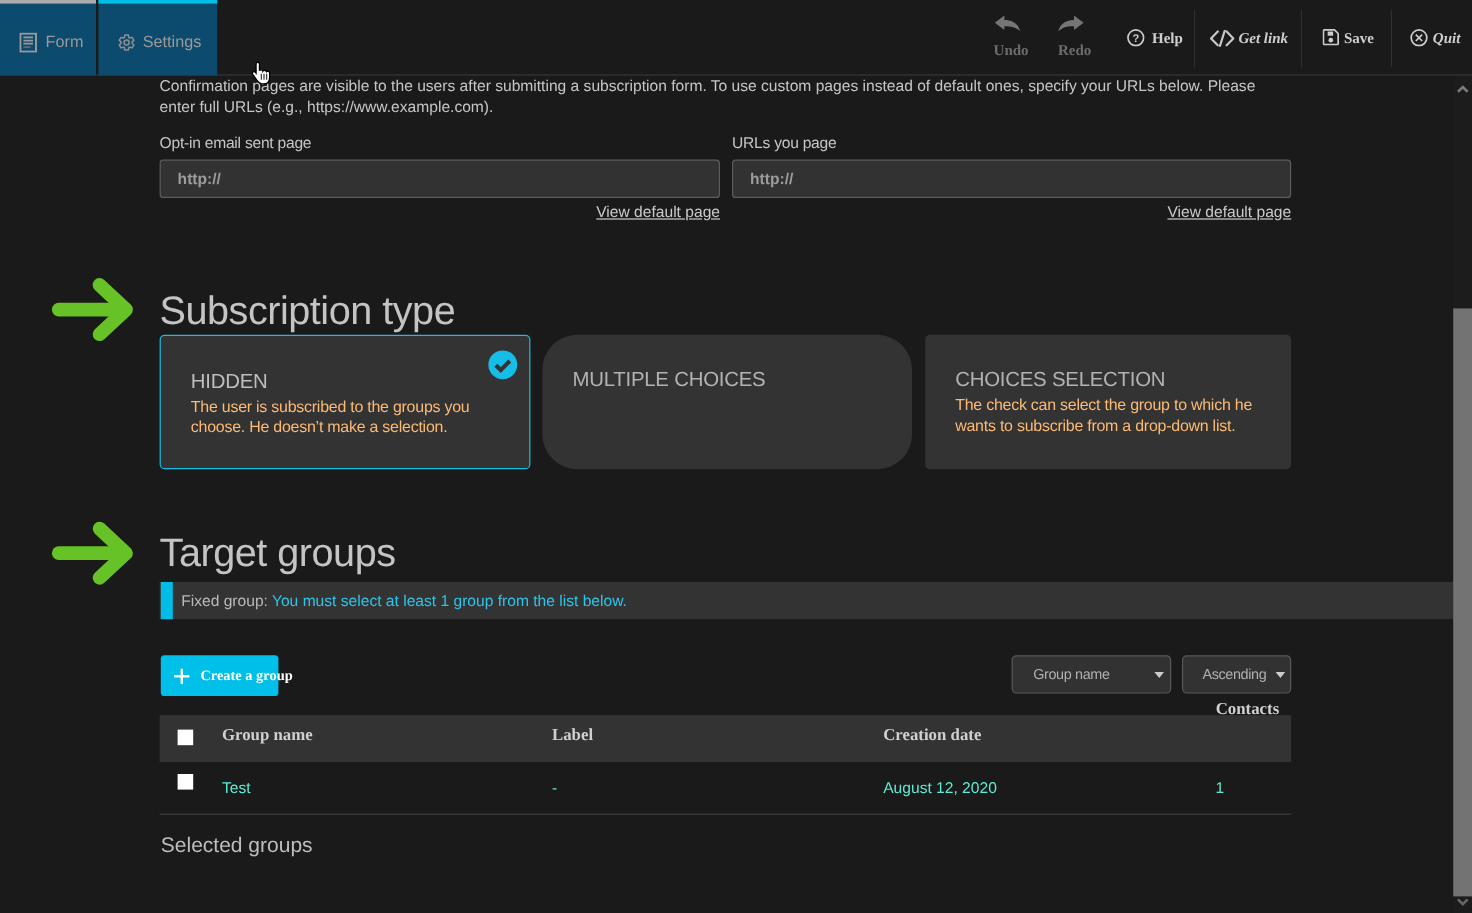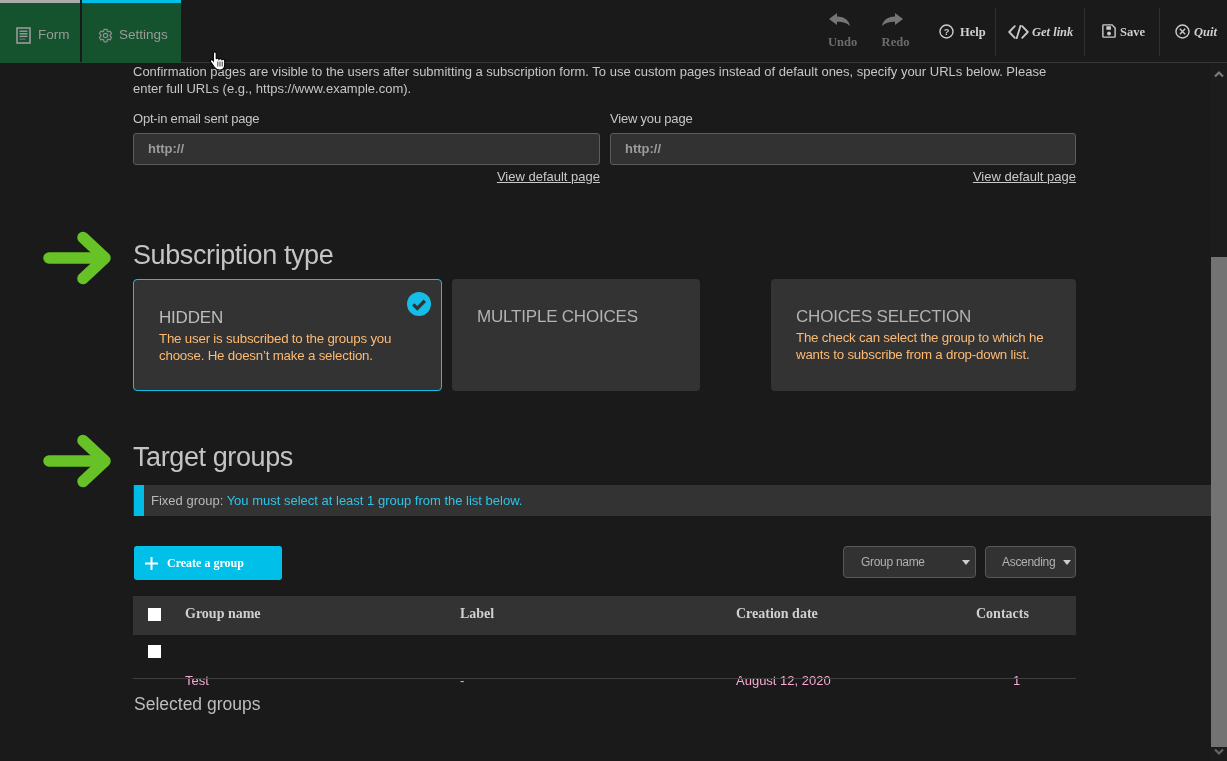--- a/index.html
+++ b/index.html
@@ -2,44 +2,44 @@
 <html><head>
 <meta charset="utf-8">
 <style>
   * { margin:0; padding:0; box-sizing:border-box; }
   html,body { width:1227px; height:761px; overflow:hidden; background:#1a1a1a;
     font-family:"Liberation Sans", sans-serif; }
   .abs { position:absolute; }
   
   #header { position:absolute; left:0; top:0; width:1227px; height:63px;
     background:#1a1a1a; border-bottom:1px solid #373737; }
-  .tab { position:absolute; top:0; height:63px; background:#14532d; }
+  .tab { position:absolute; top:0; height:63px; background:#0c4a6e; }
   .tab .lbl { position:absolute; top:24px; font-size:13.5px; color:#9a9a9a; }
   .topbtn { position:absolute; color:#cfcfcf;
     font-family:"Liberation Serif", serif; font-weight:bold; font-size:12.5px; }
   .vdiv { position:absolute; top:8px; height:48px; width:1px; background:#2f2f2f; }
   .serifb { font-family:"Liberation Serif", serif; font-weight:bold; }
   
   .lbl2 { position:absolute; font-size:13px; letter-spacing:-0.2px; color:#c6c6c6; }
   .inp { position:absolute; height:32px; background:#323232;
     border:1px solid #5c5c5c; border-radius:3px; color:#9c9c9c;
     font-size:13px; font-weight:bold; line-height:30px; padding-left:14px; }
   .vlink { position:absolute; font-size:13px; color:#cacaca;
     text-decoration:underline; }
-  .h1 { position:absolute; font-size:27px; letter-spacing:-0.4px; color:#c4c4c4; }
+  .h1 { position:absolute; font-size:33px; letter-spacing:-0.4px; color:#c4c4c4; }
   .card { position:absolute; top:279px; height:112px; background:#333333;
     border-radius:4px; }
   .card .t { position:absolute; left:25px; top:28px; font-size:17px;
     letter-spacing:-0.2px; color:#b2b2b2; }
   .card .d { position:absolute; left:25px; top:50px; width:252px;
     font-size:13.3px; letter-spacing:-0.2px; line-height:17px; color:#fdba74; }
   .chk { position:absolute; width:13px; height:13px; background:#ffffff; }
   .th { position:absolute; font-family:"Liberation Serif", serif;
     font-weight:bold; font-size:14px; color:#d0d0d0; }
-  .td { position:absolute; font-size:13px; color:#f9a8d4;margin-top:24px; }
+  .td { position:absolute; font-size:13px; color:#5eead4; }
   .dd { position:absolute; top:546px; height:32px; background:#323232;
     border:1px solid #585858; border-radius:4px; color:#b0b0b0;
     font-size:12px; letter-spacing:-0.3px; line-height:30px; }
   .caret { position:absolute; top:13px; width:0; height:0;
     border-left:4.5px solid transparent; border-right:4.5px solid transparent;
     border-top:5px solid #cccccc; }
 </style>
 </head>
 <body>
 
@@ -118,21 +118,21 @@
     <line x1="8.8" y1="10.5" x2="8.8" y2="15.5"></line>
     <line x1="11" y1="10.5" x2="11" y2="15.5"></line>
     <line x1="13.2" y1="10.5" x2="13.2" y2="15.5"></line>
   </g>
 </svg>
 
 <div class="abs" style="left:133px; top:63px; width:948px; font-size:13px; line-height:17px; color:#c6c6c6;">
 Confirmation pages are visible to the users after submitting a subscription form. To use custom pages instead of default ones, specify your URLs below. Please<br>enter full URLs (e.g., https://www.example.com).</div>
 
 <div class="lbl2" style="left:133px; top:111px;">Opt-in email sent page</div>
-<div class="lbl2" style="left:610px; top:111px;">View you page</div>
+<div class="lbl2" style="left:610px; top:111px;">URLs you page</div>
 <div class="inp" style="left:133px; top:133px; width:467px;">http://</div>
 <div class="inp" style="left:610px; top:133px; width:466px;">http://</div>
 <div class="vlink" style="left:400px; top:169px; width:200px; text-align:right;">View default page</div>
 <div class="vlink" style="left:876px; top:169px; width:200px; text-align:right;">View default page</div>
 
 <svg class="abs" style="left:38px; top:227px;" width="80" height="62" viewBox="0 0 80 62">
   <g stroke="#66c226" stroke-width="11.5" fill="none" stroke-linecap="round" stroke-linejoin="round">
     <line x1="11" y1="31" x2="58" y2="31"></line>
     <path d="M45 10.5 L67 31 L45 51.5"></path>
   </g>
@@ -140,63 +140,63 @@
 <div class="h1" style="left:133px; top:240px;">Subscription type</div>
 
 <div class="card" style="left:133px; width:309px; border:1px solid #15bee6;">
   <div class="t" style="color:#bdbdbd;">HIDDEN</div>
   <div class="d">The user is subscribed to the groups you choose. He doesn’t make a selection.</div>
   <svg class="abs" style="left:272px; top:11px;" width="26" height="26" viewBox="0 0 26 26">
     <circle cx="13" cy="13" r="12" fill="#15bee6"></circle>
     <path d="M7.2 13.4 L11.3 17.4 L18.8 9.8" fill="none" stroke="#333333" stroke-width="3.4"></path>
   </svg>
 </div>
-<div class="card" style="left:452px; width:248px;">
+<div class="card" style="left:452px; width:308px;border-radius:29px;">
   <div class="t">MULTIPLE CHOICES</div>
 </div>
 <div class="card" style="left:771px; width:305px;">
   <div class="t">CHOICES SELECTION</div>
   <div class="d">The check can select the group to which he wants to subscribe from a drop-down list.</div>
 </div>
 
 <svg class="abs" style="left:38px; top:430px;" width="80" height="62" viewBox="0 0 80 62">
   <g stroke="#66c226" stroke-width="11.5" fill="none" stroke-linecap="round" stroke-linejoin="round">
     <line x1="11" y1="31" x2="58" y2="31"></line>
     <path d="M45 10.5 L67 31 L45 51.5"></path>
   </g>
 </svg>
 <div class="h1" style="left:133px; top:442px;">Target groups</div>
 
 <div class="abs" style="left:133px; top:485px; width:1113px; height:31px; background:#333333;">
   <div class="abs" style="left:1px; top:0; width:10px; height:31px; background:#00bde8;"></div>
   <div class="abs" style="left:18px; top:8px; font-size:13px; color:#b9b9b9;">Fixed group: <span style="color:#2cc5ea;">You must select at least 1 group from the list below.</span></div>
 </div>
 
-<div class="abs" style="left:134px; top:546px; width:148px; height:34px; background:#00bfe8; border-radius:3px;">
+<div class="abs" style="left:134px; top:546px; width:98px; height:34px; background:#00bfe8; border-radius:3px;">
   <svg class="abs" style="left:11px; top:11px;" width="13" height="13" viewBox="0 0 13 13">
     <path d="M6.5 0 V13 M0 6.5 H13" stroke="#ffffff" stroke-width="2"></path>
   </svg>
   <div class="serifb" style="position:absolute; left:33px; top:10px; font-size:12px; color:#ffffff; white-space:nowrap;">Create a group</div>
 </div>
 
 <div class="dd" style="left:843px; width:133px;">
   <span style="margin-left:17px;">Group name</span>
   <div class="caret" style="left:118px;"></div>
 </div>
 <div class="dd" style="left:985px; width:91px;">
   <span style="margin-left:16px;margin-top:44px;">Ascending</span>
   <div class="caret" style="left:77px;"></div>
 </div>
 
 <div class="abs" style="left:133px; top:596px; width:943px; height:39px; background:#333333;"></div>
 <div class="chk" style="left:148px; top:608px;"></div>
 <div class="th" style="left:185px; top:606px;">Group name</div>
 <div class="th" style="left:460px; top:606px;">Label</div>
 <div class="th" style="left:736px; top:606px;">Creation date</div>
-<div class="th" style="left:976px; top:606px; width:90px; text-align:left;">Contacts</div>
+<div class="th" style="left:976px; top:584px; width:90px; text-align:right;">Contacts</div>
 
 <div class="chk" style="left:148px; top:645px;"></div>
 <div class="td" style="left:185px; top:649px;">Test</div>
 <div class="td" style="left:460px; top:649px;">-</div>
 <div class="td" style="left:736px; top:649px;">August 12, 2020</div>
 <div class="td" style="left:1013px; top:649px;">1</div>
 <div class="abs" style="left:133px; top:678px; width:943px; height:1px; background:#3f3f3f;"></div>
 
 <div class="abs" style="left:134px; top:694px; font-size:17.5px; color:#bdbdbd;">Selected groups</div>
 

